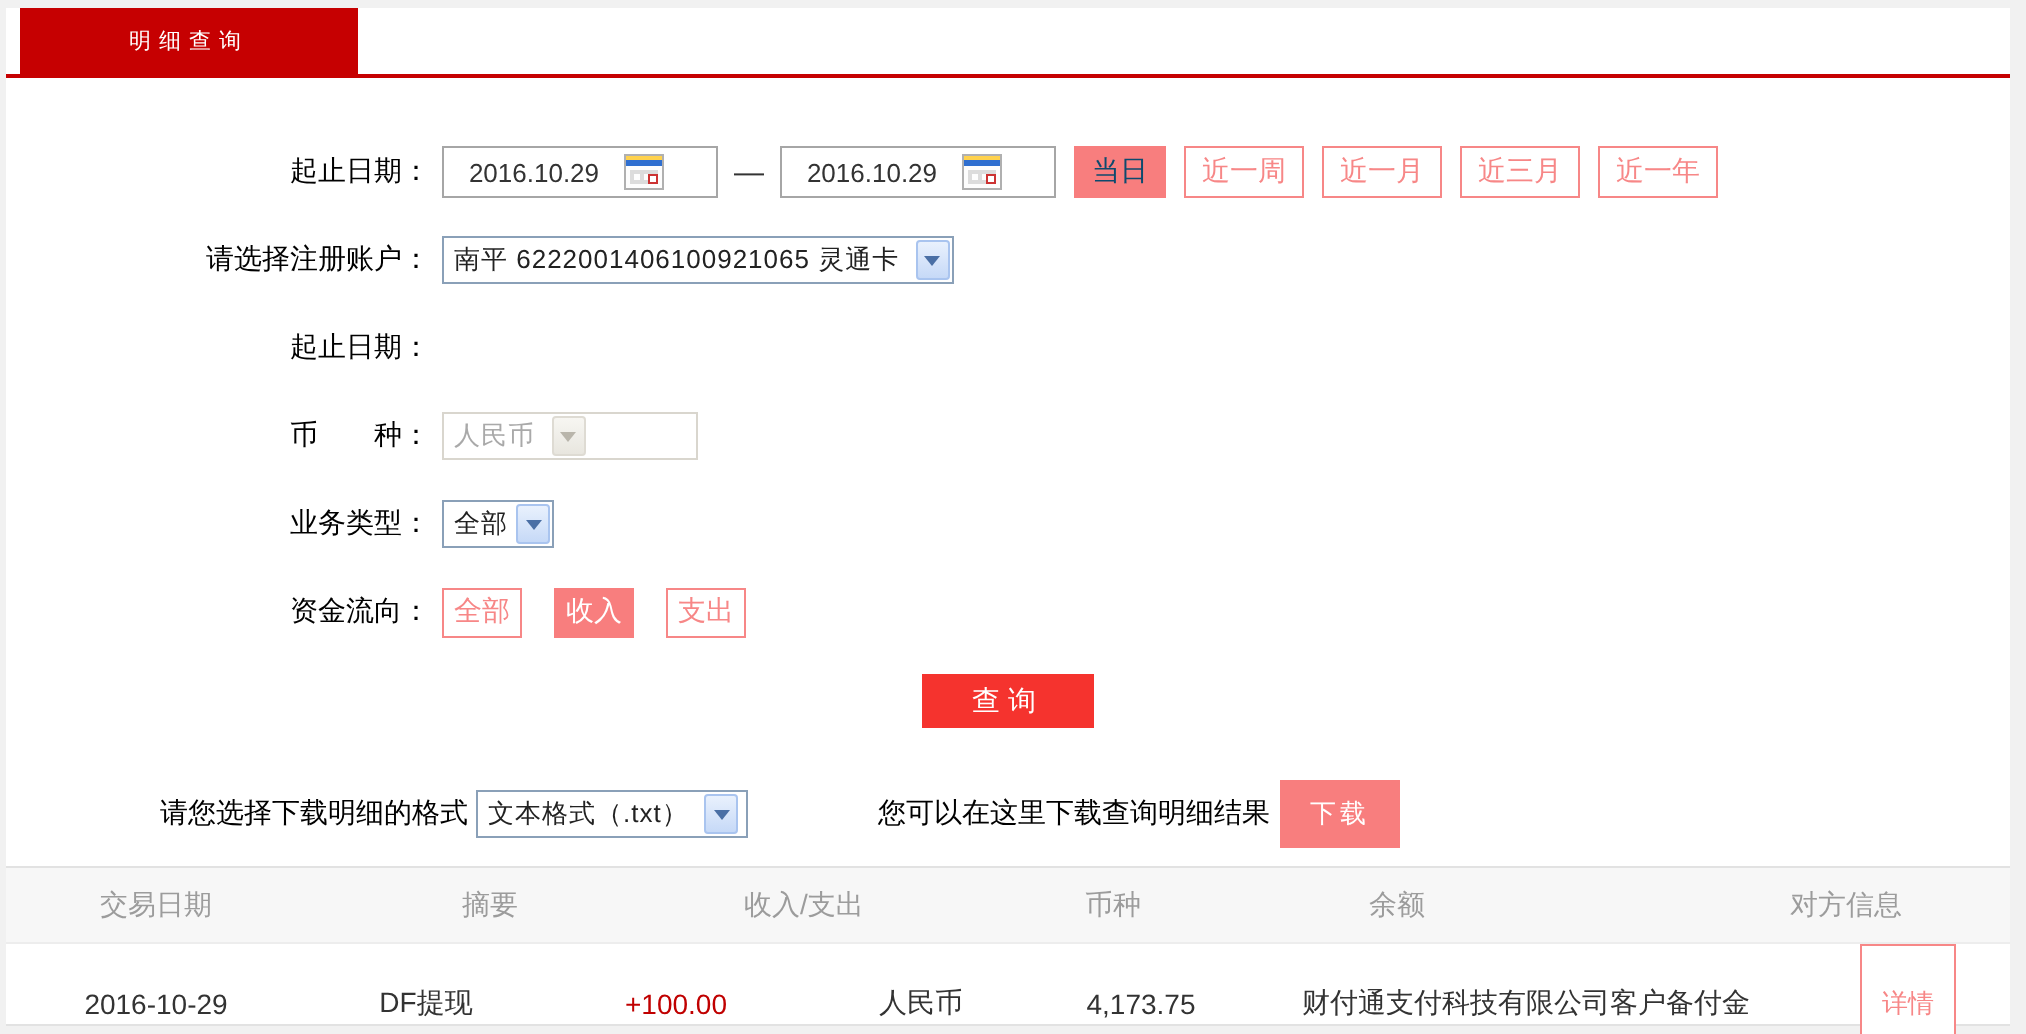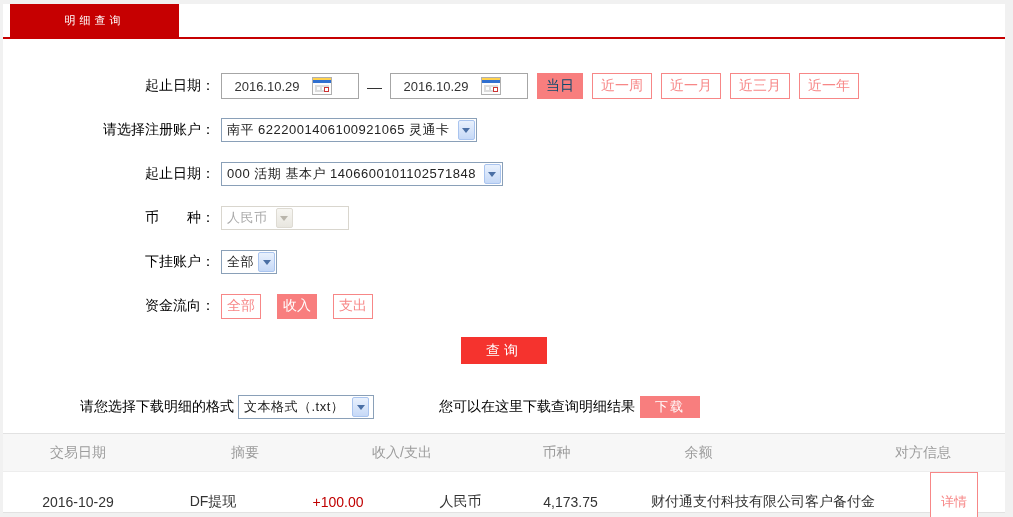--- a/index.html
+++ b/index.html
@@ -55,21 +55,21 @@
 
   
   .query-row { display:flex; justify-content:center; margin-top:18px; }
   .query-btn { width:86px; height:27px; background:#f5332e; color:#fff; border:none; font-size:14px;
                letter-spacing:4px; cursor:pointer; font-family:Liberation Mono, monospace; }
 
   
   .dl-row { display:flex; align-items:center; margin-top:30px; margin-left:77px; height:26px; }
   .dl-label { font-size:14px; color:#000; margin-right:4px; }
   .dl-hint { font-size:14px; color:#000; margin-left:65px; }
-  .dl-btn { width:60px; height:22px; margin-left:5px; background:#f87e7e; color:#fff; border:none; font-size:13px;
+  .dl-btn { width:60px; height:34px; margin-left:5px; background:#f87e7e; color:#fff; border:none; font-size:13px;
             letter-spacing:2px; cursor:pointer; font-family:inherit; }
 
   
   .table { margin-top:13px; border-top:1px solid #e2e2e2; }
   .trow { display:grid; grid-template-columns:150px 120px 130px 115px 105px 280px 1fr; align-items:center; }
   .thead { background:#f7f7f7; height:38px; border-bottom:1px solid #ededed;gap:32px; }
   .thead .cell { color:#9c9c9c; font-size:14px; text-align:center; }
   .tbody { height:41px; background:#fff; border-bottom:1px solid #e2e2e2; }
   .tbody .cell { color:#333; font-size:14px; text-align:center; }
   .cell.amount { color:#c00000; }
@@ -122,44 +122,36 @@
             <span class="val">南平 6222001406100921065 灵通卡</span>
             <span class="xp-arrow">
                 <i></i>
               </span>
           </div>
         </div>
       </div>
 
       <div class="frow">
         <div class="flabel">起止日期：</div>
-        <div class="fctrl">
-          <div class="xp-select">
-            <span class="val">000 活期 基本户 1406600101102571848</span>
-            <span class="xp-arrow">
-                <i></i>
-              </span>
-          </div>
-        </div>
       </div>
 
       <div class="frow">
         <div class="flabel">币　　种：</div>
         <div class="fctrl">
           <div class="xp-select disabled" style="width:128px">
             <span class="val">人民币</span>
             <span class="xp-arrow">
                 <i></i>
               </span>
           </div>
         </div>
       </div>
 
       <div class="frow">
-        <div class="flabel">下挂账户：</div>
+        <div class="flabel">业务类型：</div>
         <div class="fctrl">
           <div class="xp-select">
             <span class="val">全部</span>
             <span class="xp-arrow" style="margin-left:4px">
                 <i></i>
               </span>
           </div>
         </div>
       </div>
 

